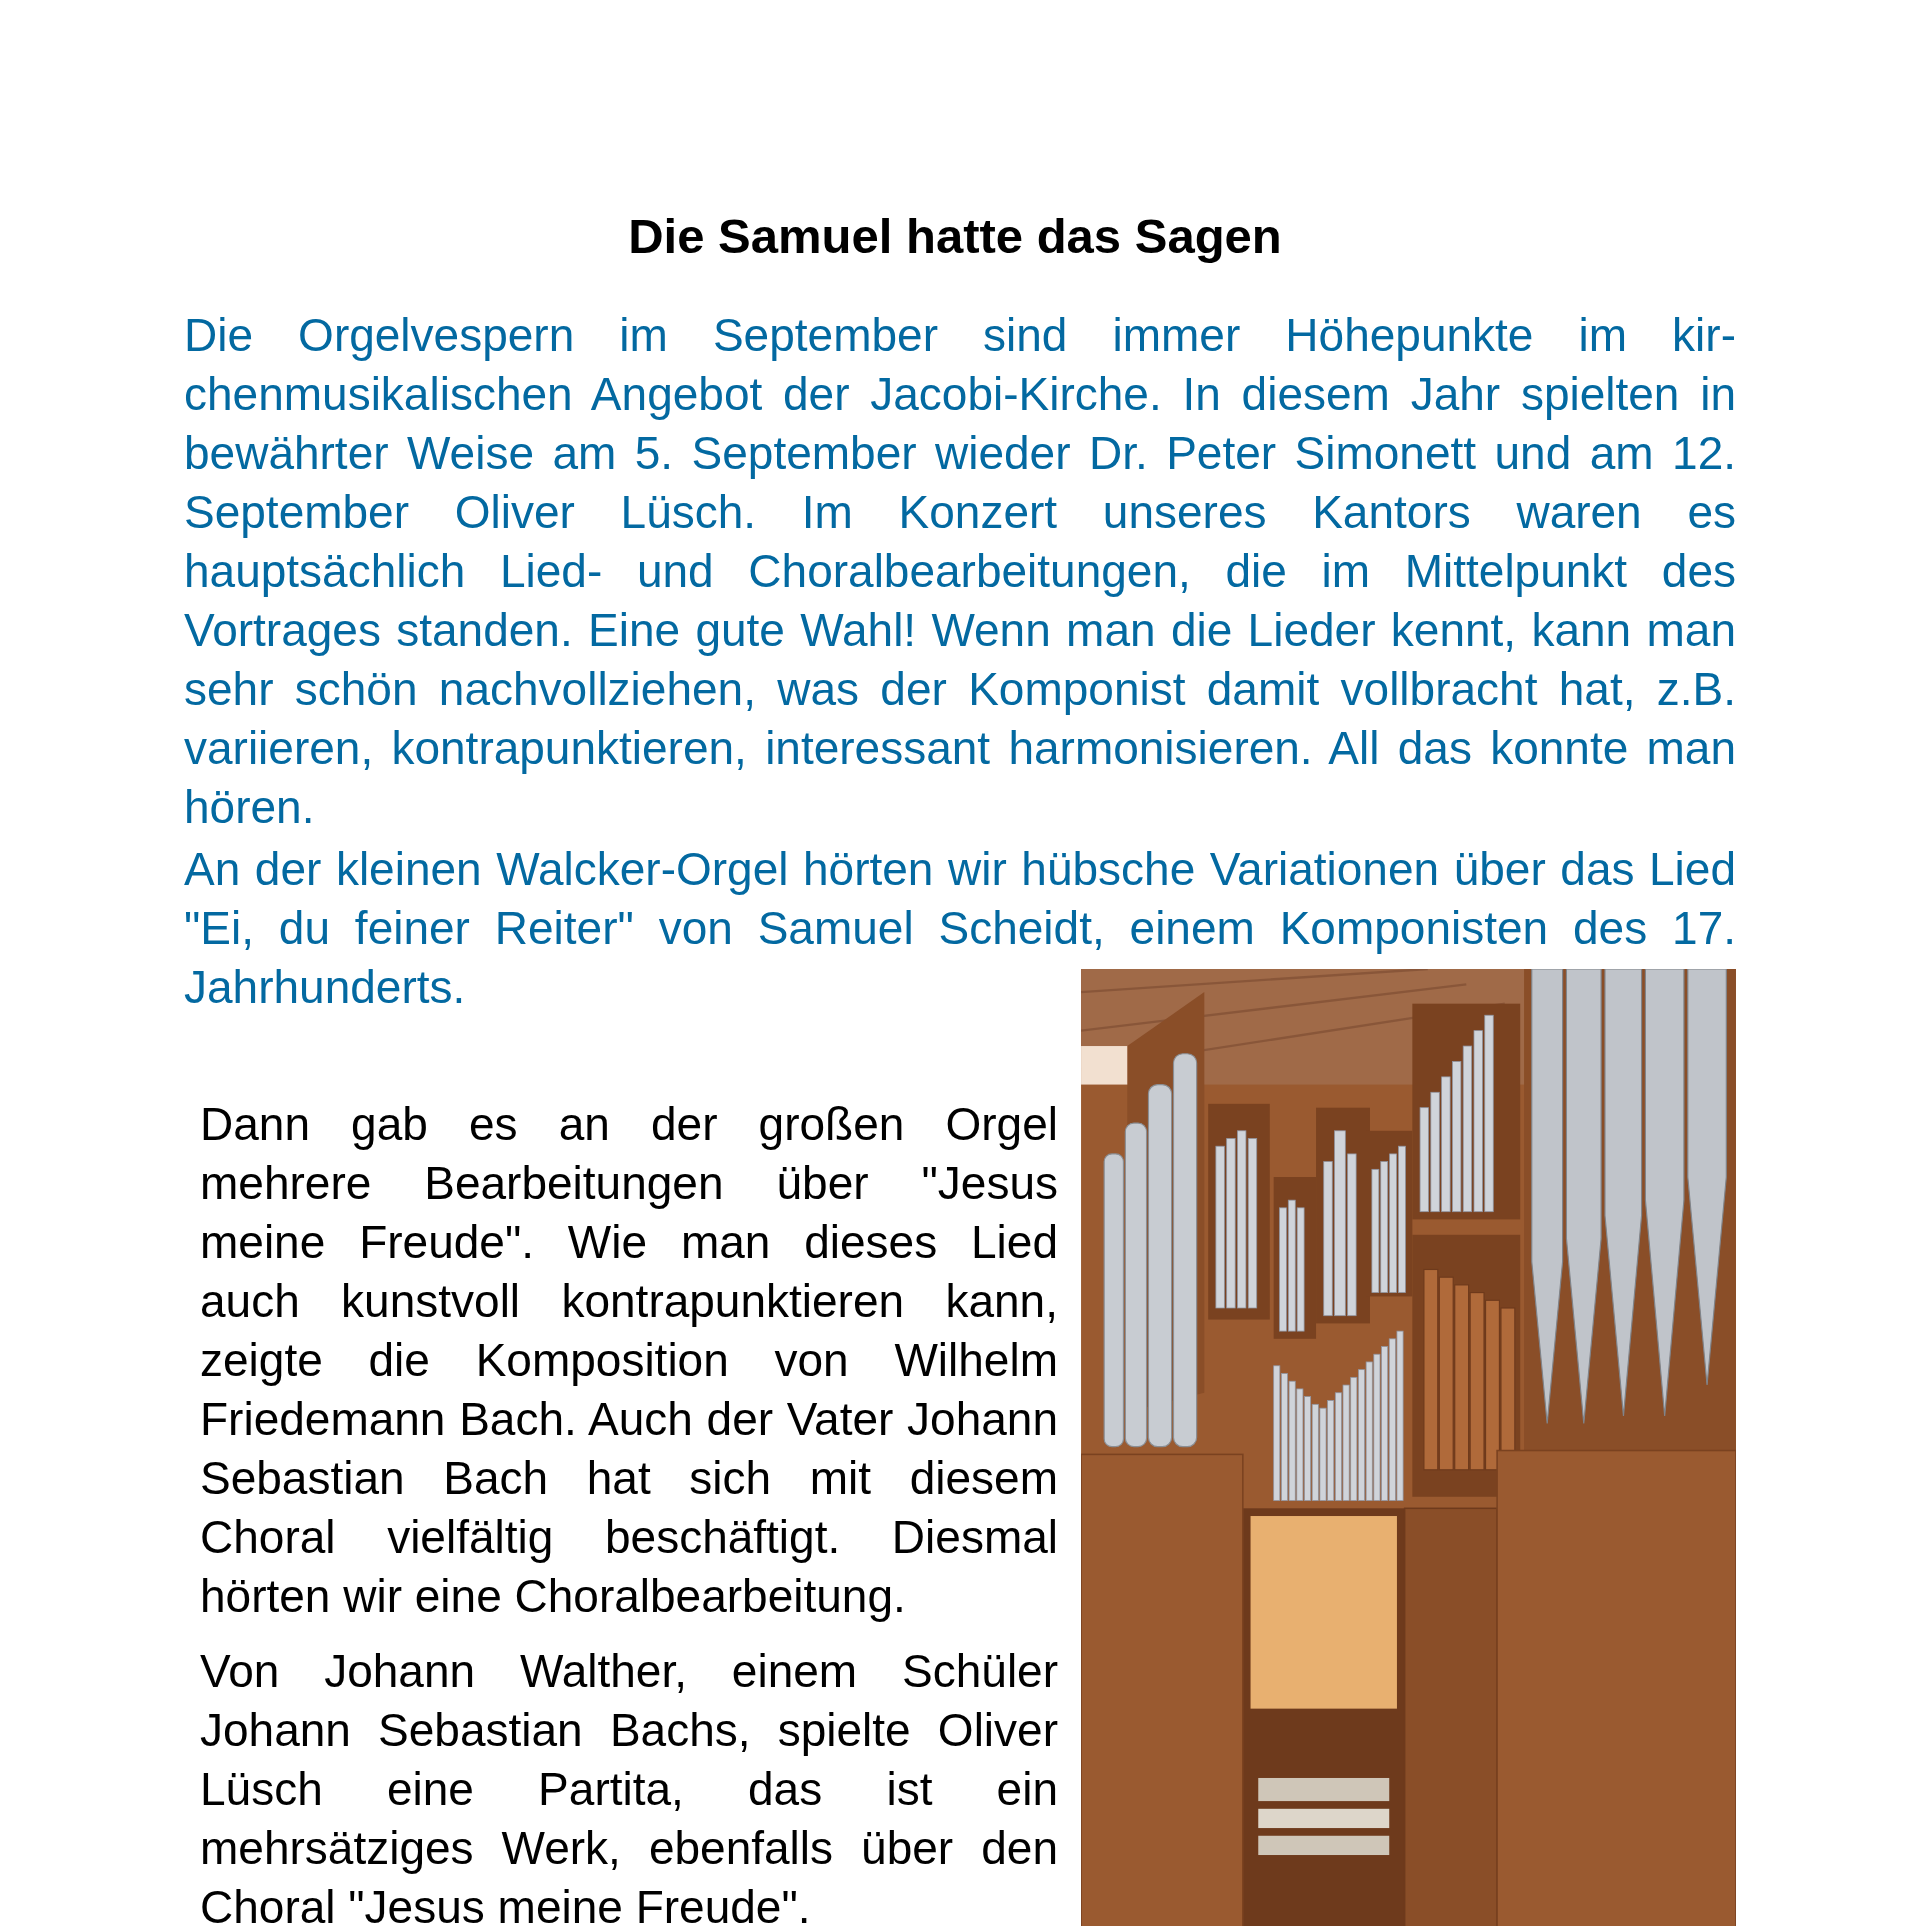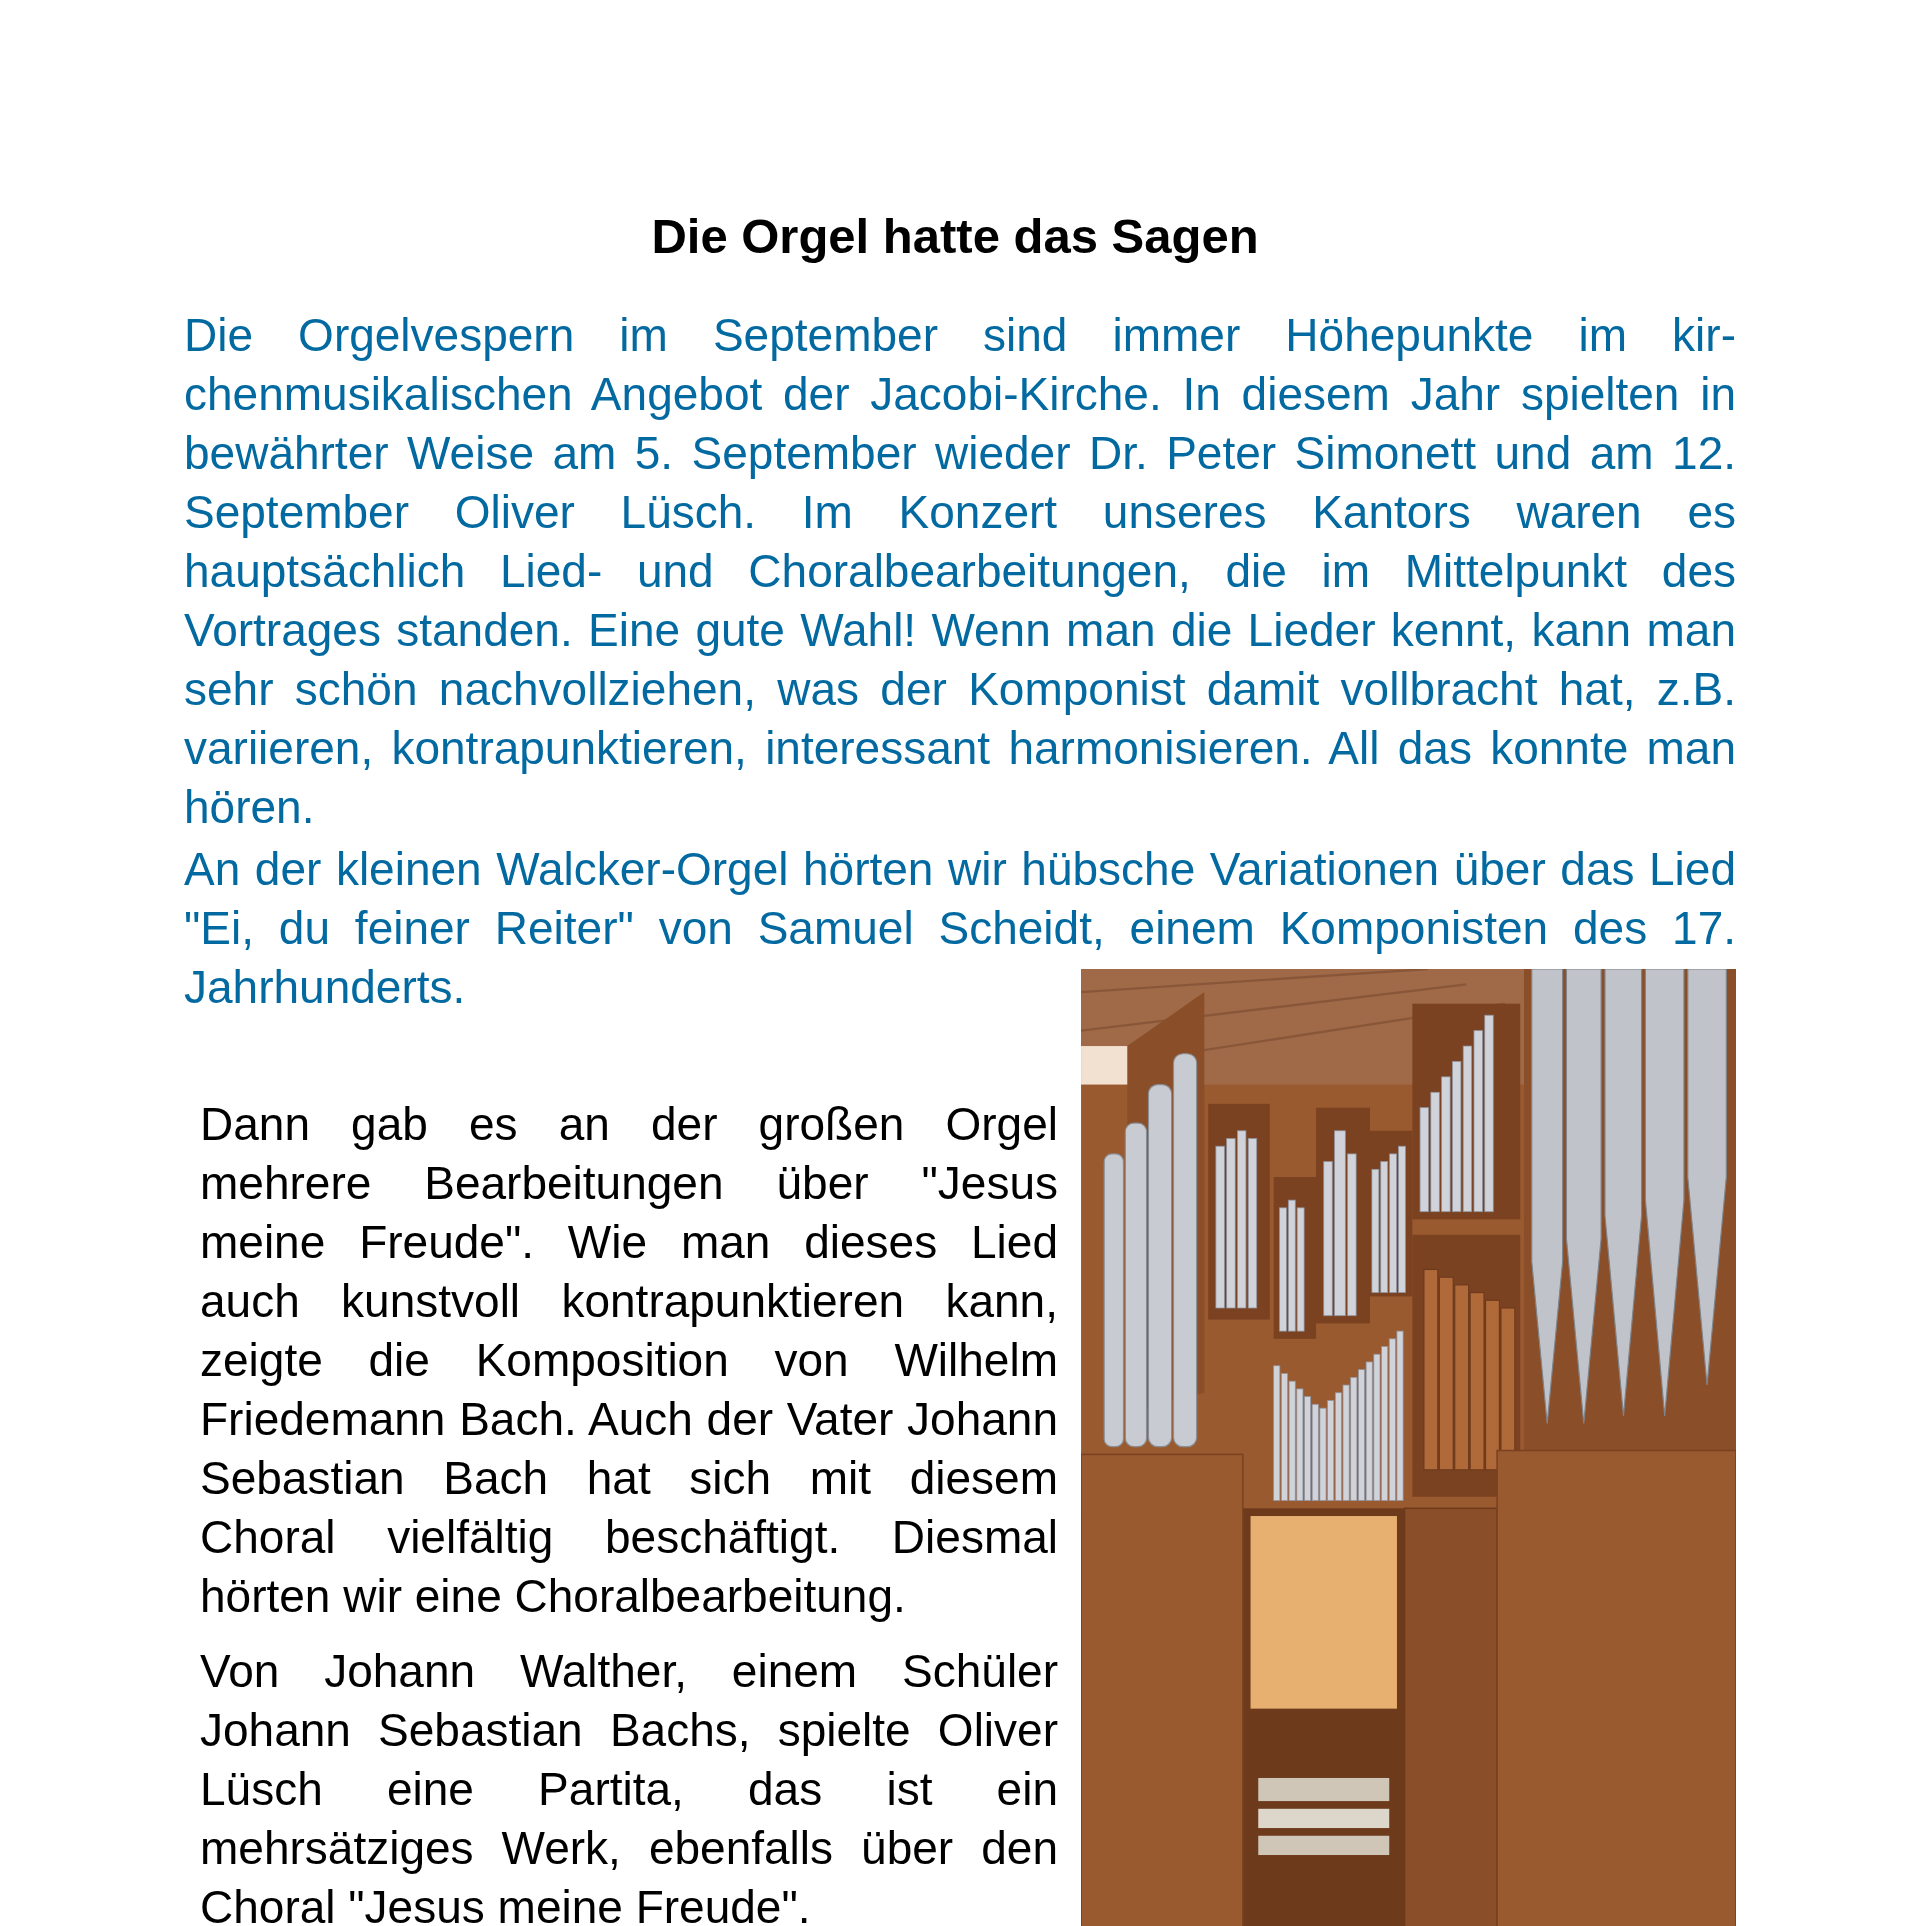--- a/index.html
+++ b/index.html
@@ -28,21 +28,21 @@
     float: right; width: 655px; height: 1017px; margin: -110px 0 7.7px 23px;
     position: relative; overflow: hidden; background: #8a4a26;
   }
   svg { display: block; }
 </style>
 </head>
 <body>
 
 <div class="page">
 
-  <h1 class="title">Die Orgel hatte das Sagen</h1>
+  <h1 class="title">Die Samuel hatte das Sagen</h1>
 
   <div class="body-text p1">
     <p>Die Orgelvespern im September sind immer Höhepunkte im kir­chenmusikalischen Angebot der Jacobi-Kirche. In diesem Jahr spielten in bewährter Weise am 5. September wieder Dr. Peter Simonett und am 12. September Oliver Lüsch. Im Konzert unseres Kantors waren es hauptsächlich Lied- und Choralbearbeitungen, die im Mittelpunkt des Vortrages standen. Eine gute Wahl! Wenn man die Lieder kennt, kann man sehr schön nachvollziehen, was der Komponist damit vollbracht hat, z.B. variieren, kontrapunktieren, interessant harmonisieren. All das konnte man hören.</p>
   </div>
 
   <div class="body-text p2">
     <p>An der kleinen Walcker-Orgel hörten wir hübsche Variationen über das Lied "Ei, du feiner Reiter" von Samuel Scheidt, einem Kompo­nisten des 17. Jahrhunderts.</p>
   </div>
 
   <div class="wrap">

